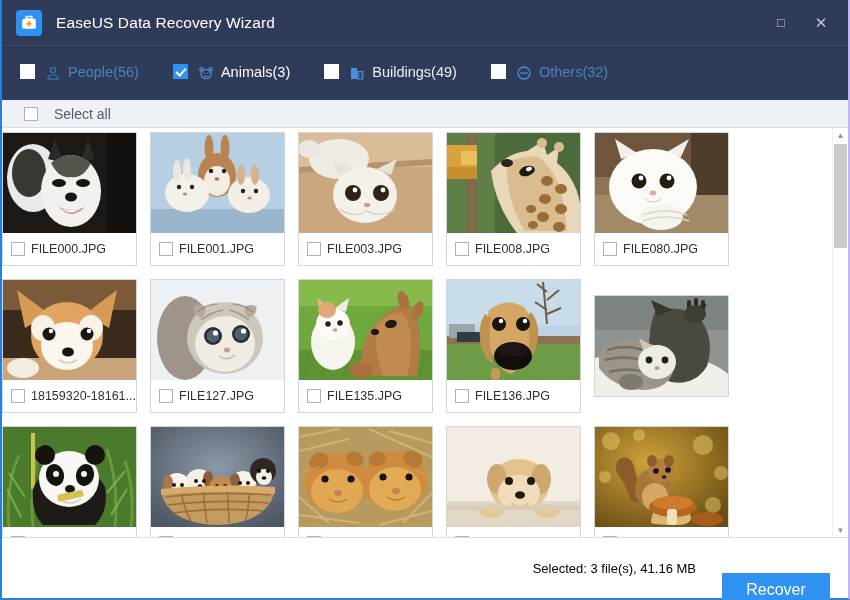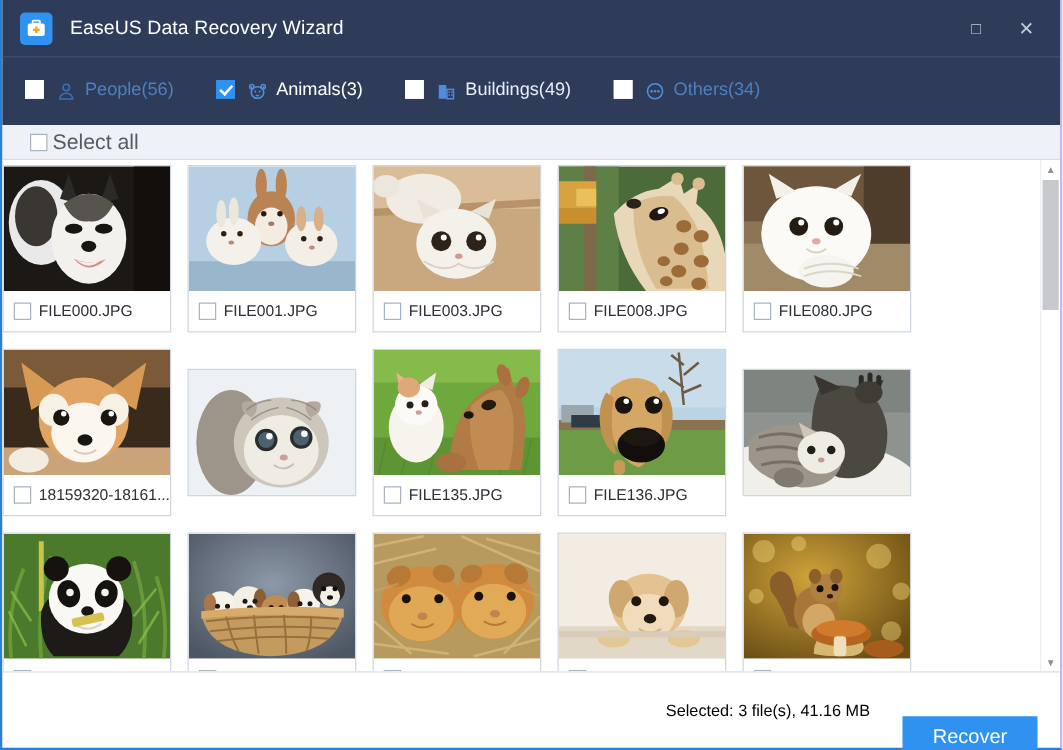--- a/index.html
+++ b/index.html
@@ -138,22 +138,22 @@
   }
   .sq-checkbox {
     width: 14px;
     height: 14px;
     background: #ffffff;
     border: 1px solid #a9b4c2;
     box-sizing: border-box;
     flex: 0 0 auto;
   }
   #select-all-label {
-    margin-left: 4px;
-    font-size: 17px;
+    margin-left: 16px;
+    font-size: 14px;
     color: #555b63;
   }
 
   
   #grid-scroll {
     position: relative;
     flex: 1 1 auto;
     background: #ffffff;
     overflow: hidden;
     border-bottom: 1px solid #d8dee6;
@@ -326,21 +326,21 @@
     <div class="filter-item">
       <div class="cat-checkbox"></div>
       <span class="cat-icon">
         <svg width="16" height="16" viewBox="0 0 16 16">
           <circle cx="8" cy="8" r="6" fill="none" stroke="#4e8ddd" stroke-width="1.3"></circle>
           <circle cx="5.3" cy="8" r="1" fill="#4e8ddd"></circle>
           <circle cx="8" cy="8" r="1" fill="#4e8ddd"></circle>
           <circle cx="10.7" cy="8" r="1" fill="#4e8ddd"></circle>
         </svg>
       </span>
-      <span class="cat-label">Others(34)</span>
+      <span class="cat-label">Others(32)</span>
     </div>
 
   </div>
 
   <div id="select-all-bar">
     <div class="sq-checkbox"></div>
     <span id="select-all-label">Select all</span>
   </div>
 
   <div id="grid-scroll">
@@ -532,20 +532,24 @@
             </g>
             <circle cx="62" cy="56" r="9" fill="#2a2c2e"></circle>
             <circle cx="62" cy="56" r="6.4" fill="#4b6170"></circle>
             <circle cx="64.5" cy="53" r="2.6" fill="#ffffff"></circle>
             <circle cx="90" cy="54" r="9" fill="#2a2c2e"></circle>
             <circle cx="90" cy="54" r="6.4" fill="#4b6170"></circle>
             <circle cx="92.5" cy="51" r="2.6" fill="#ffffff"></circle>
             <ellipse cx="76" cy="70" rx="3.2" ry="2.4" fill="#c8a09c"></ellipse>
             <path d="M68 76 Q76 82 84 75" stroke="#c6bfb2" stroke-width="1.4" fill="none"></path>
           </svg>
+        </div>
+        <div class="tile-foot">
+          <div class="sq-checkbox"></div>
+          <span class="tile-name">FILE127.JPG</span>
         </div>
       </div>
 
       <div class="tile">
         <div class="thumb">
           <svg width="133" height="100" viewBox="0 0 133 100">
             <rect width="133" height="100" fill="#6fa83c"></rect>
             <rect y="0" width="133" height="26" fill="#86bb4c"></rect>
             <rect y="70" width="133" height="30" fill="#5e9433"></rect>
             <g stroke="#4f8a2a" stroke-width="1.2" opacity="0.6">

